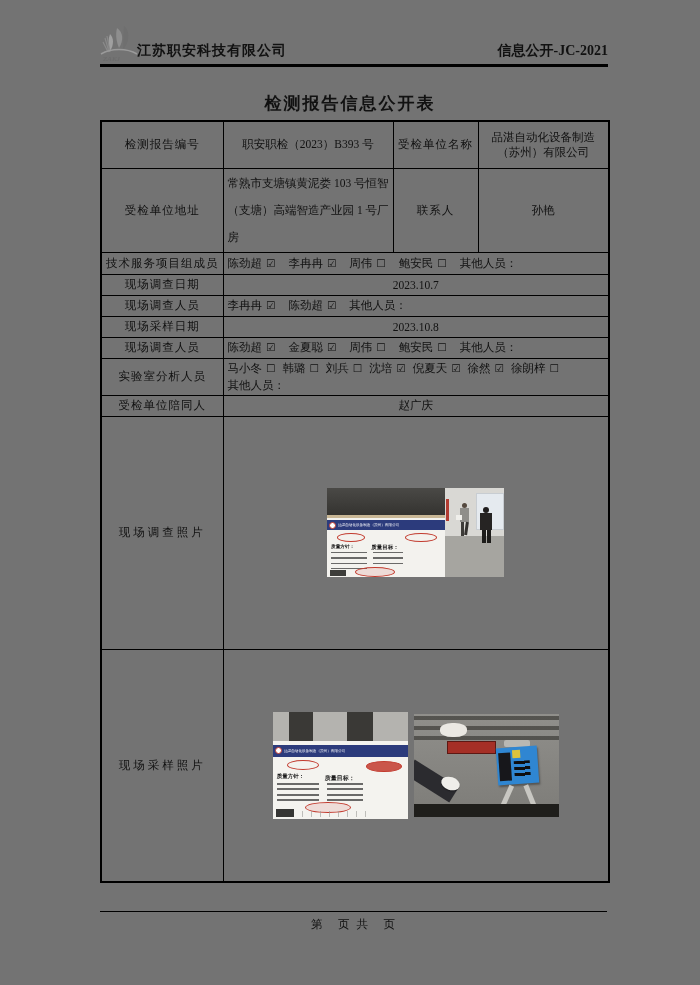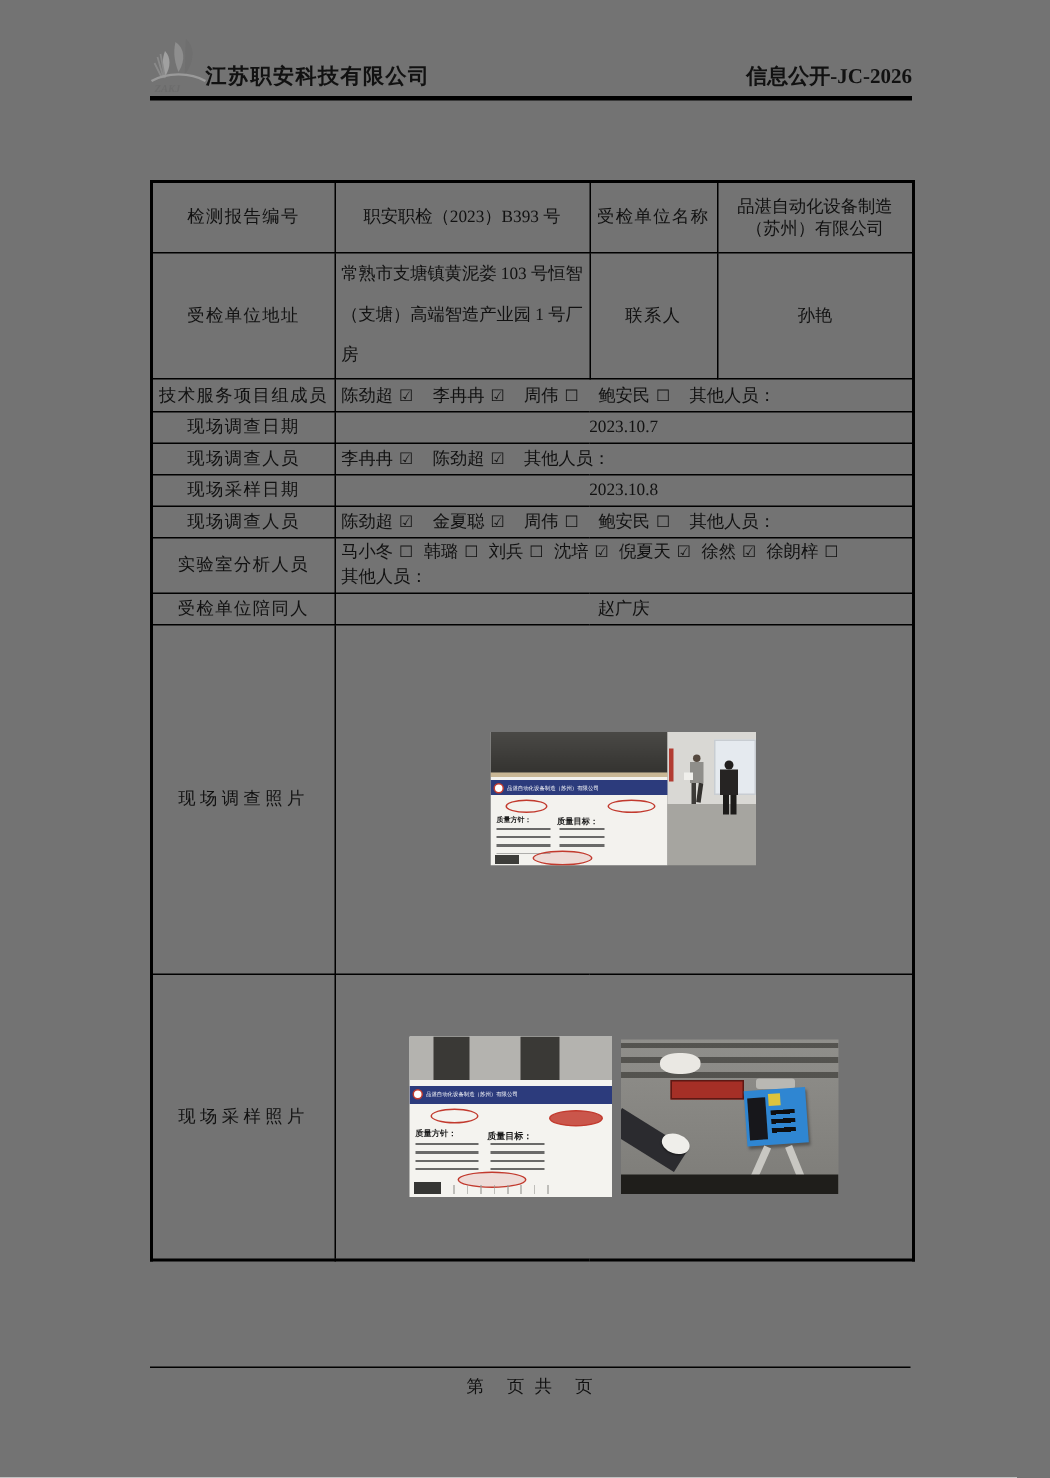--- a/index.html
+++ b/index.html
@@ -25,21 +25,21 @@
   .c{text-align:center;}
   .addr{line-height:2.35;text-align:justify;padding:2px 7px;}
   .members-cell{padding-left:6px;}
   .member{white-space:nowrap;margin-right:13px;}
   .member .cb{font-family:"DejaVu Sans","Liberation Sans",sans-serif;font-size:10.5px;margin-left:4px;}
   .lab-cell{line-height:17px;padding-left:6px;}
   .lab-cell .member{margin-right:7px;}
   .other{white-space:nowrap;}
   tr.r1{height:47px;} tr.r2{height:81px;} tr.r3{height:22px;} tr.r4{height:21px;}
   tr.r5{height:21px;} tr.r6{height:21px;padding-left:48px;} tr.r7{height:21px;} tr.r8{height:36px;}
-  tr.r9{height:21px;margin-left:15px;} tr.r10{height:233px;} tr.r11{height:191px;}
+  tr.r9{height:21px;margin-left:15px;} tr.r10{height:233px;} tr.r11{height:233px;}
   .photo-cell{vertical-align:middle;}
   .photo-wrap{display:flex;justify-content:center;align-items:center;gap:6px;}
 
   
   .ph{position:relative;overflow:hidden;flex:0 0 auto;}
   .banner{position:absolute;background:#2c3b7c;display:flex;align-items:center;padding:0 2px;}
   .banner .dot{width:5px;height:5px;border-radius:50%;background:#fff;border:1px solid #c23a2e;flex:0 0 auto;margin-right:2px;}
   .banner .btxt{color:#fff;font-size:5px;white-space:nowrap;transform:scale(.72);transform-origin:left center;letter-spacing:0;}
   .roval{position:absolute;border:1.5px solid #c23a2e;border-radius:50%;}
   .stamp{position:absolute;border:1.5px solid #c23a2e;border-radius:50%;background:rgba(194,58,46,.12);}
@@ -90,23 +90,24 @@
 
   <svg class="hdr-logo" viewBox="0 0 44 40">
     <path d="M20 4 C26 8 27 16 22 24 C20 19 18 12 20 4 Z" fill="#8e8e8e"></path>
     <path d="M27 2 C33 7 33 17 26 26 C27 18 26 10 27 2 Z" fill="#6f6f6f"></path>
     <path d="M13 10 C17 14 17 21 13 27 C11 21 11 15 13 10 Z" fill="#a0a0a0"></path>
     <path d="M8 14 L12 28 M6 18 L11 28 M10 12 L13 28" stroke="#8a8a8a" stroke-width="1.2" fill="none"></path>
     <path d="M4 30 C14 24 30 24 40 30" stroke="#9a9a9a" stroke-width="1.5" fill="none"></path>
     <text x="6" y="37" font-size="7" font-style="italic" font-weight="bold" fill="#6c6c6c" font-family="Liberation Serif, serif">ZAKJ</text>
   </svg>
   <div class="hdr-company">江苏职安科技有限公司</div>
-  <div class="hdr-code">信息公开-JC-2026</div>
+  <div class="hdr-code">信息公开-JC-2021</div>
   <div class="hdr-rule"></div>
 
+  <div class="doc-title">检测报告信息公开表</div>
 
   <table class="doc-table">
     <colgroup>
       <col style="width:122px">
         <col style="width:170px">
         <col style="width:85px">
         <col style="width:131px">
     </colgroup>
     <tbody>
         <tr class="r1">

